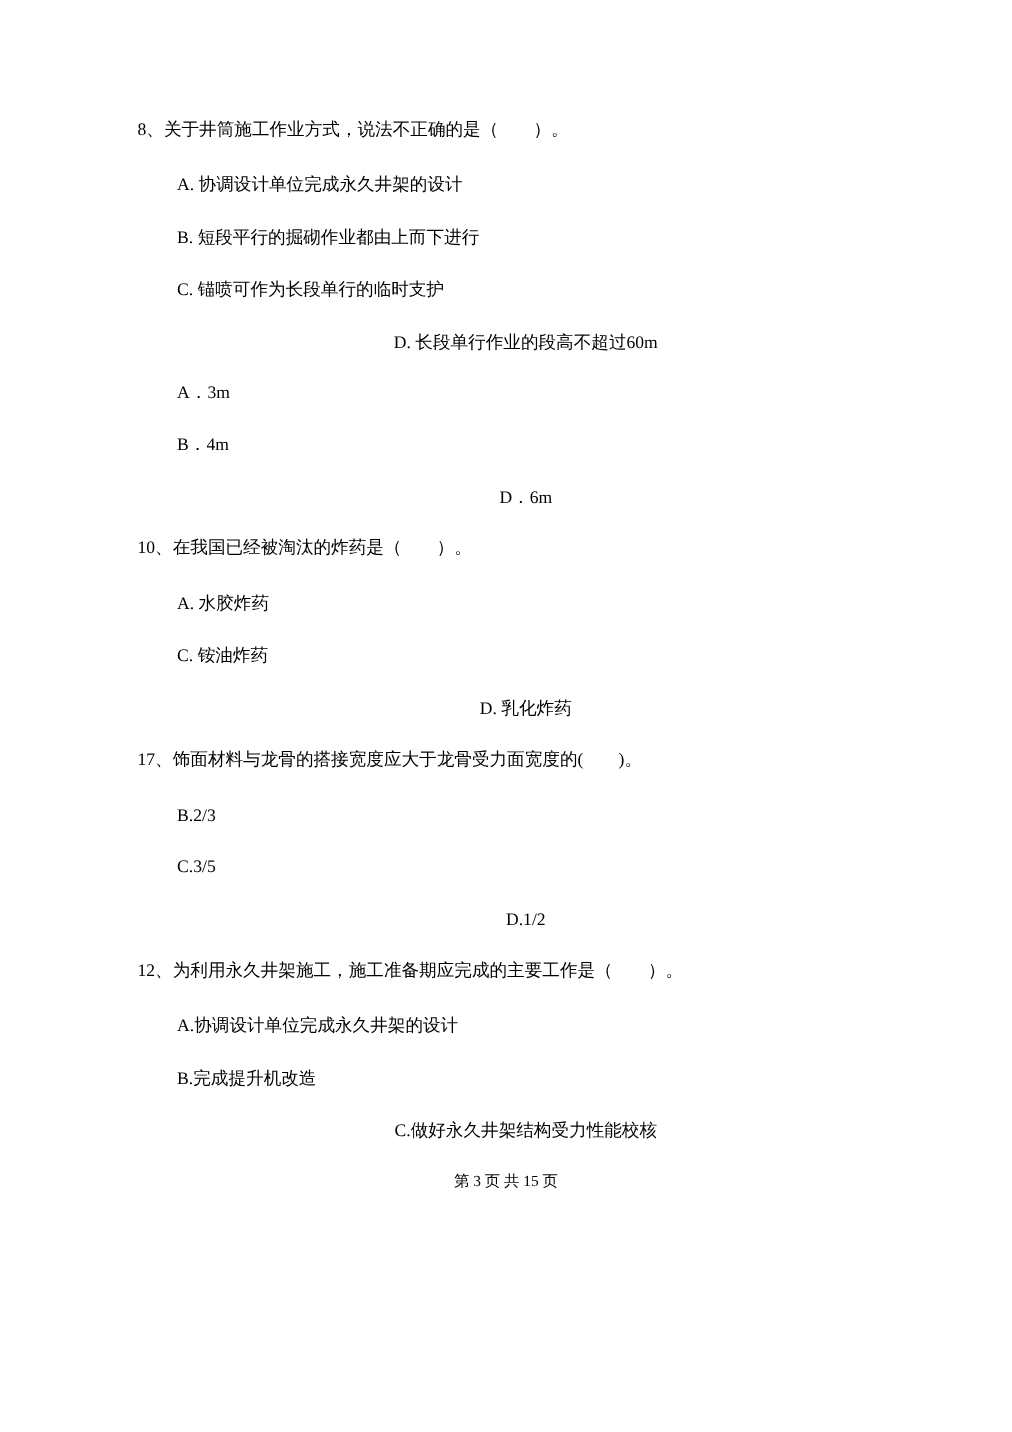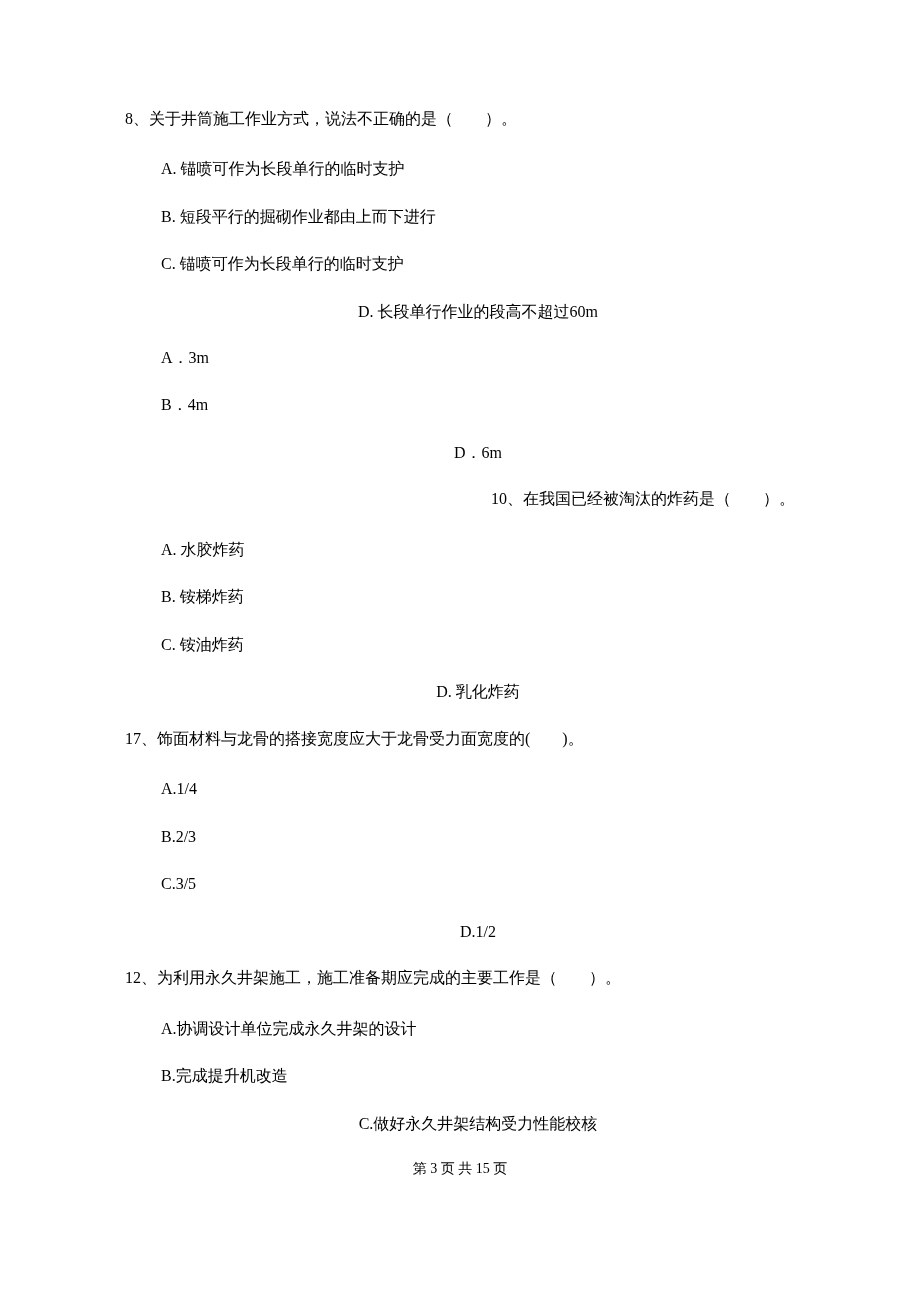--- a/index.html
+++ b/index.html
@@ -34,54 +34,52 @@
     text-align: center;
   }
   .footer {
     text-align: center;
     font-size: 14px;
     color: #000;
     margin-top: 24px;
   }
   .q8 { margin-top:0;font-family:Liberation Serif, serif; }
   .q9 { margin-top:6px; }
-  .q10 { margin-top:16px;text-align:right; }
+  .q10 { margin-top:16px; }
   .q11 { margin-top:6px; }
   .q12 { margin-top:6px; }
 </style>
 </head>
 <body>
 
 <div class="page">
 
   <p class="question-stem q8">8、关于井筒施工作业方式，说法不正确的是（　　）。</p>
   <div class="options">
-    <p class="option">A.  锚喷可作为长段单行的临时支护</p>
+    <p class="option">A.  协调设计单位完成永久井架的设计</p>
     <p class="option">B.  短段平行的掘砌作业都由上而下进行</p>
     <p class="option">C.  锚喷可作为长段单行的临时支护</p>
     <p class="option">D.  长段单行作业的段高不超过60m</p>
   </div>
 
   <div class="options">
     <p class="option">A．3m</p>
     <p class="option">B．4m</p>
     <p class="option">D．6m</p>
   </div>
 
   <p class="question-stem q10">10、在我国已经被淘汰的炸药是（　　）。</p>
   <div class="options">
     <p class="option">A.  水胶炸药</p>
-    <p class="option">B.  铵梯炸药</p>
     <p class="option">C.  铵油炸药</p>
     <p class="option">D.  乳化炸药</p>
   </div>
 
   <p class="question-stem q11">17、饰面材料与龙骨的搭接宽度应大于龙骨受力面宽度的(　　)。</p>
   <div class="options">
-    <p class="option">A.1/4</p>
     <p class="option">B.2/3</p>
     <p class="option">C.3/5</p>
     <p class="option">D.1/2</p>
   </div>
 
   <p class="question-stem q12">12、为利用永久井架施工，施工准备期应完成的主要工作是（　　）。</p>
   <div class="options">
     <p class="option">A.协调设计单位完成永久井架的设计</p>
     <p class="option">B.完成提升机改造</p>
     <p class="option">C.做好永久井架结构受力性能校核</p>

